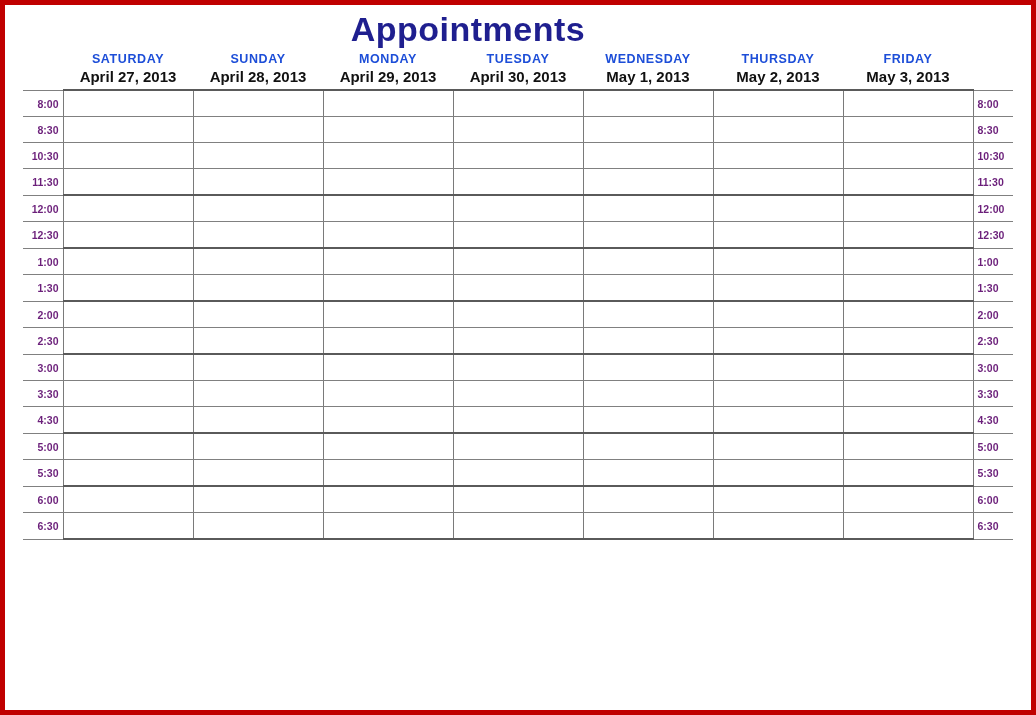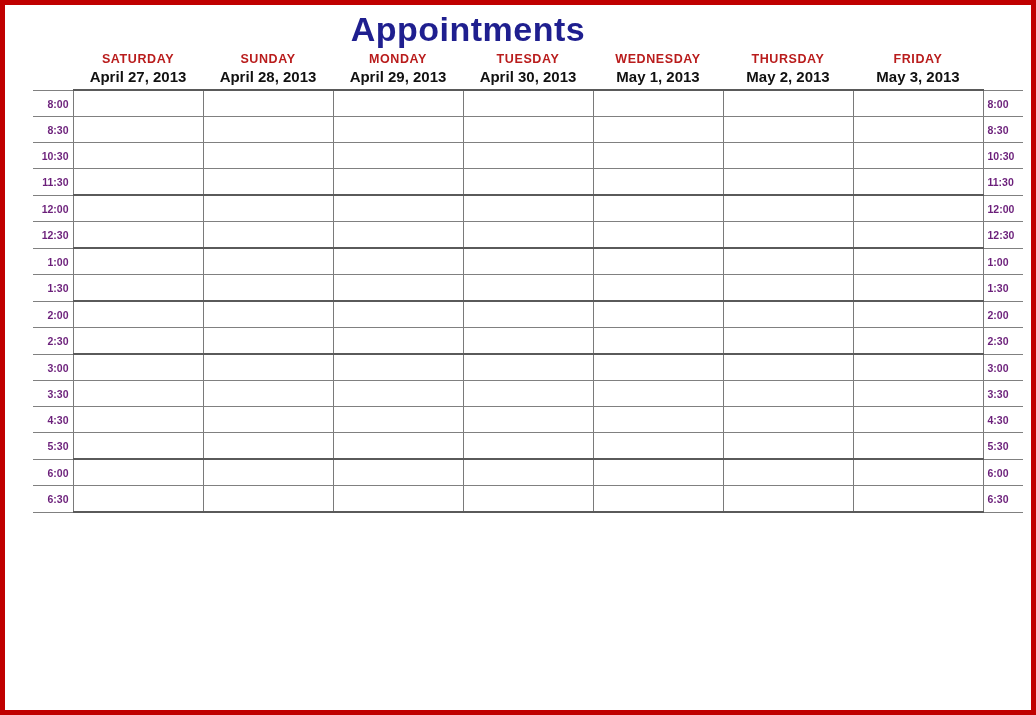--- a/index.html
+++ b/index.html
@@ -21,21 +21,21 @@
     border: 5px solid #c00000;
     background: #ffffff;
   }
   .inner {
     position: absolute;
     left: 0; top: 0;
     width: 926px;
     height: 705px;
     background: #ffffff;
     box-sizing: border-box;
-    padding: 0 28px;
+    padding: 0 18px;
   }
   .title {
     text-align: center;
     color: #1f1f8f;
     font-family: "Liberation Sans", sans-serif;
     font-weight: bold;
     font-size: 34px;
     letter-spacing: 0.5px;
     margin: 6px 0 4px 0;
     line-height: 1.1;
@@ -48,21 +48,21 @@
   }
   table.sheet col.timecol { width: 40px; }
   table.sheet col.daycol  { width: 130px; }
 
   thead th {
     border: none;
     padding: 0 0 3px 0;
     vertical-align: bottom;
   }
   .dayname {
-    color: #b91c1c;
+    color: #1d4ed8;
     font-weight: bold;
     font-size: 12.5px;
     letter-spacing: 0.6px;
     text-align: center;
     line-height: 1.15;
     font-family: "Liberation Sans", sans-serif;
   }
   .daydate {
     color: #111111;
     font-size: 15px;
@@ -483,20 +483,45 @@
               <div class="slot-inner"></div>
             </td>
             <td class="slot">
               <div class="slot-inner"></div>
             </td>
             <td class="slot">
               <div class="slot-inner"></div>
             </td>
             <td class="time right">4:30</td>
           </tr>
+          <tr class="thick">
+            <td class="time">5:00</td>
+            <td class="slot">
+              <div class="slot-inner"></div>
+            </td>
+            <td class="slot">
+              <div class="slot-inner"></div>
+            </td>
+            <td class="slot">
+              <div class="slot-inner"></div>
+            </td>
+            <td class="slot">
+              <div class="slot-inner"></div>
+            </td>
+            <td class="slot">
+              <div class="slot-inner"></div>
+            </td>
+            <td class="slot">
+              <div class="slot-inner"></div>
+            </td>
+            <td class="slot">
+              <div class="slot-inner"></div>
+            </td>
+            <td class="time right">5:00</td>
+          </tr>
           <tr>
             <td class="time">5:30</td>
             <td class="slot">
               <div class="slot-inner"></div>
             </td>
             <td class="slot">
               <div class="slot-inner"></div>
             </td>
             <td class="slot">
               <div class="slot-inner"></div>

